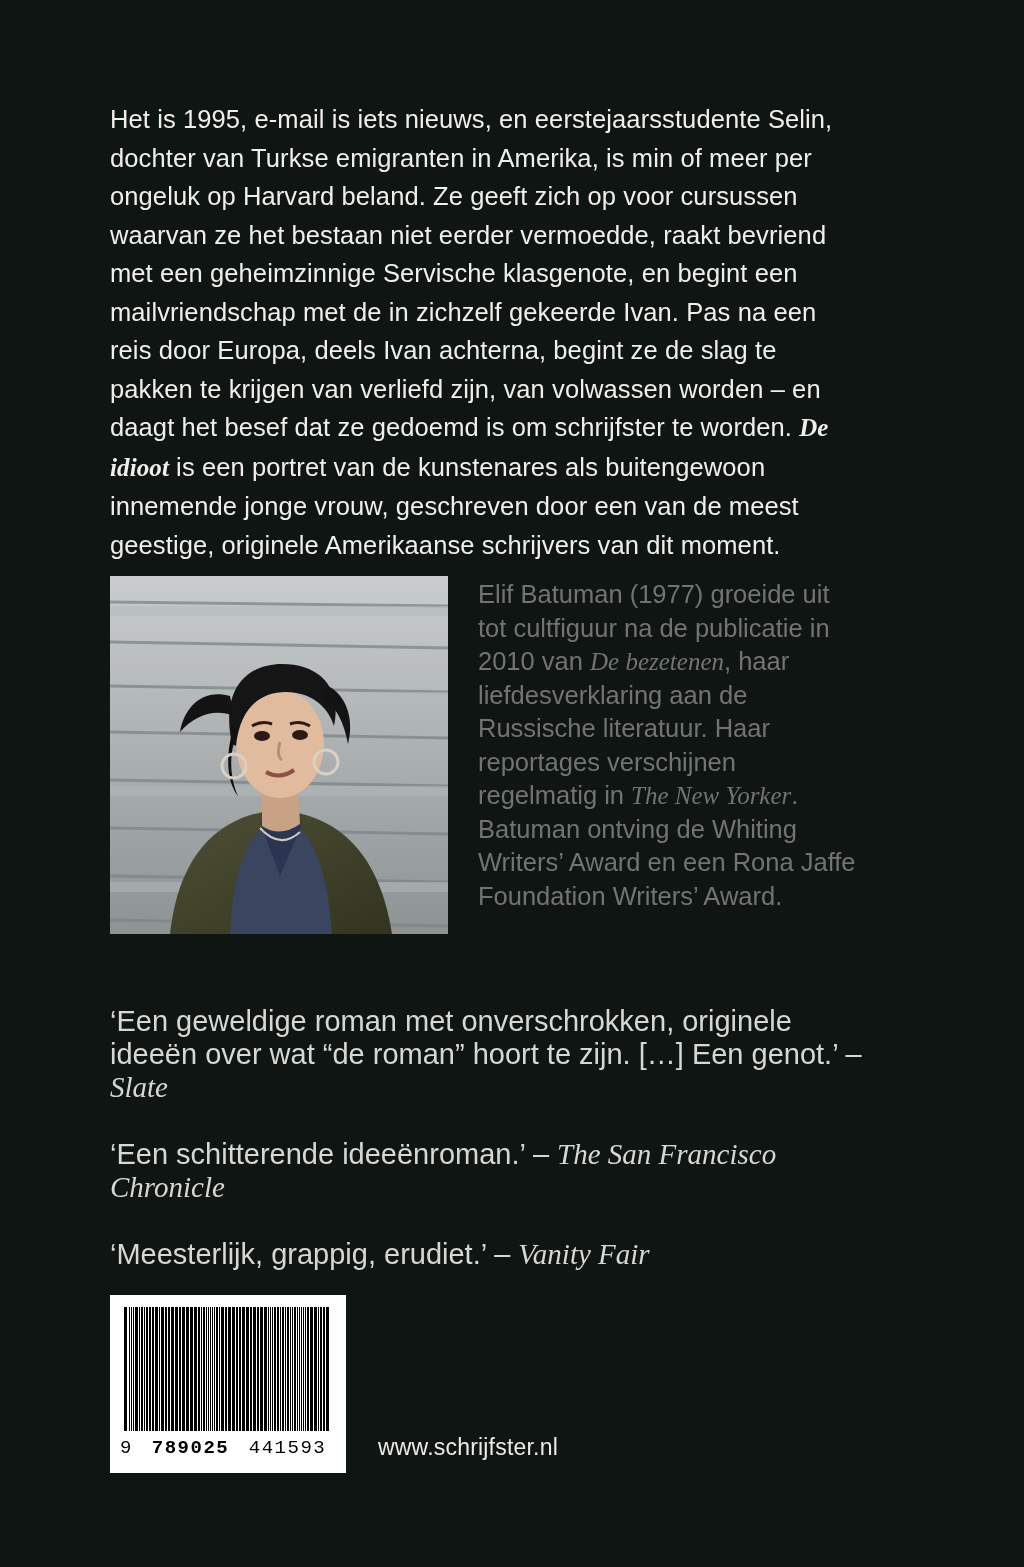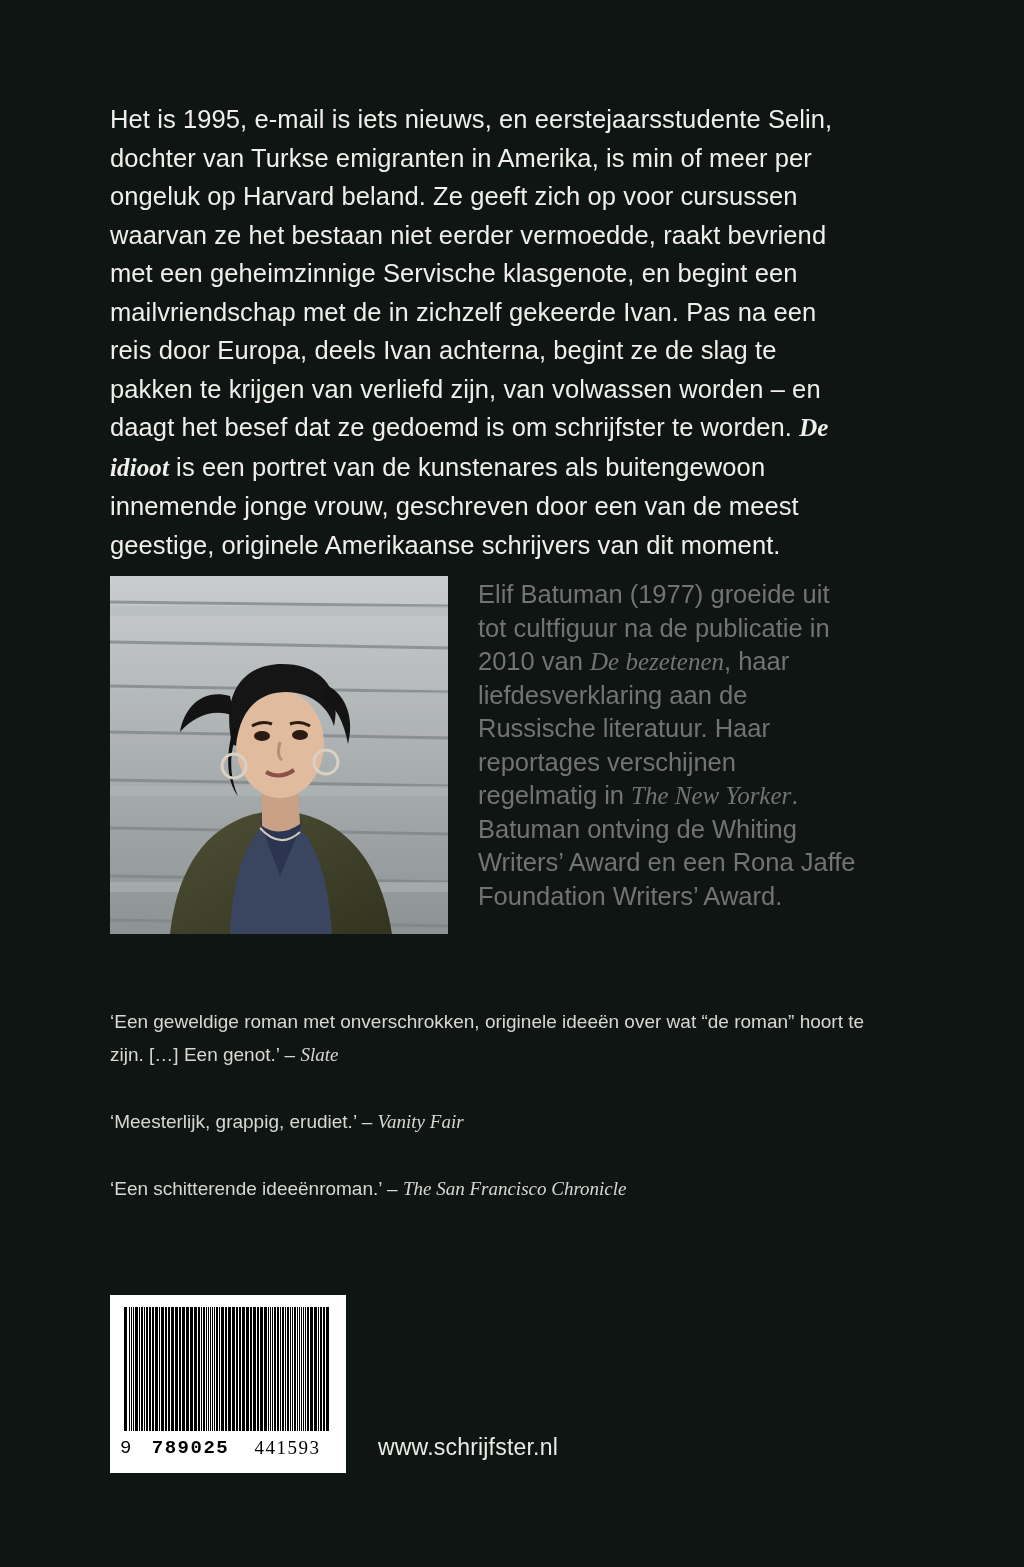--- a/index.html
+++ b/index.html
@@ -79,21 +79,21 @@
 
   
   .quotes {
     position: absolute;
     left: 110px;
     top: 1005px;
     width: 760px;
     color: #d8d8d3;
   }
   .quote {
-    font-size: 19px;
+    font-size: 29px;
     line-height: 33px;
     font-weight: 300;
     margin-bottom: 34px;
   }
   .quote:last-child { margin-bottom: 0; }
   .quote .src {
     font-family: "Liberation Serif", serif;
     font-style: italic;
   }
 
@@ -130,21 +130,21 @@
     height: 30px;
     display: flex;
     align-items: center;
     font-family: "Liberation Mono", monospace;
     font-size: 19px;
     letter-spacing: 1.5px;
     color: #000;
   }
   .barcode-digits .d1 { width: 18px; text-align: left; }
   .barcode-digits .d2 { flex: 1; text-align: center; padding-left: 4px; font-weight: bold;}
-  .barcode-digits .d3 { flex: 1; text-align: center; font-family: Liberation Serif, serif; }
+  .barcode-digits .d3 { flex: 1; text-align: center; }
 
   .website {
     position: absolute;
     left: 378px;
     top: 1434px;
     font-size: 23px;
     font-weight: 300;
     color: #eceae6;
     letter-spacing: 0.2px;
   }
@@ -227,24 +227,24 @@
         <span>Elif Batuman (1977) groeide uit tot cultfiguur na de publicatie in 2010 van </span><em>De bezetenen</em><span>, haar liefdesverklaring aan de Russische literatuur. Haar reportages verschijnen regelmatig in </span><em>The New Yorker</em><span>. Batuman ontving de Whiting Writers’ Award en een Rona Jaffe Foundation Writers’ Award.</span>
       </p>
     </div>
   </div>
 
   <div class="quotes">
     <div class="quote">
       <span>‘Een geweldige roman met onverschrokken, originele ideeën over wat “de roman” hoort te zijn. […] Een genot.’ – </span><span class="src">Slate</span>
     </div>
     <div class="quote">
+      <span>‘Een schitterende ideeënroman.’ – </span><span class="src">The San Francisco Chronicle</span>
+    </div>
+    <div class="quote">
       <span>‘Meesterlijk, grappig, erudiet.’ – </span><span class="src">Vanity Fair</span>
-    </div>
-    <div class="quote">
-      <span>‘Een schitterende ideeënroman.’ – </span><span class="src">The San Francisco Chronicle</span>
     </div>
   </div>
 
   <div class="barcode-box">
     <div class="bars" id="bars">
         <span style="width: 3px; margin-right: 2px;"></span>
         <span style="width: 1px; margin-right: 1px;"></span>
         <span style="width: 1px; margin-right: 1px;"></span>
         <span style="width: 1px; margin-right: 1px;"></span>
         <span style="width: 3px; margin-right: 1px;"></span>

